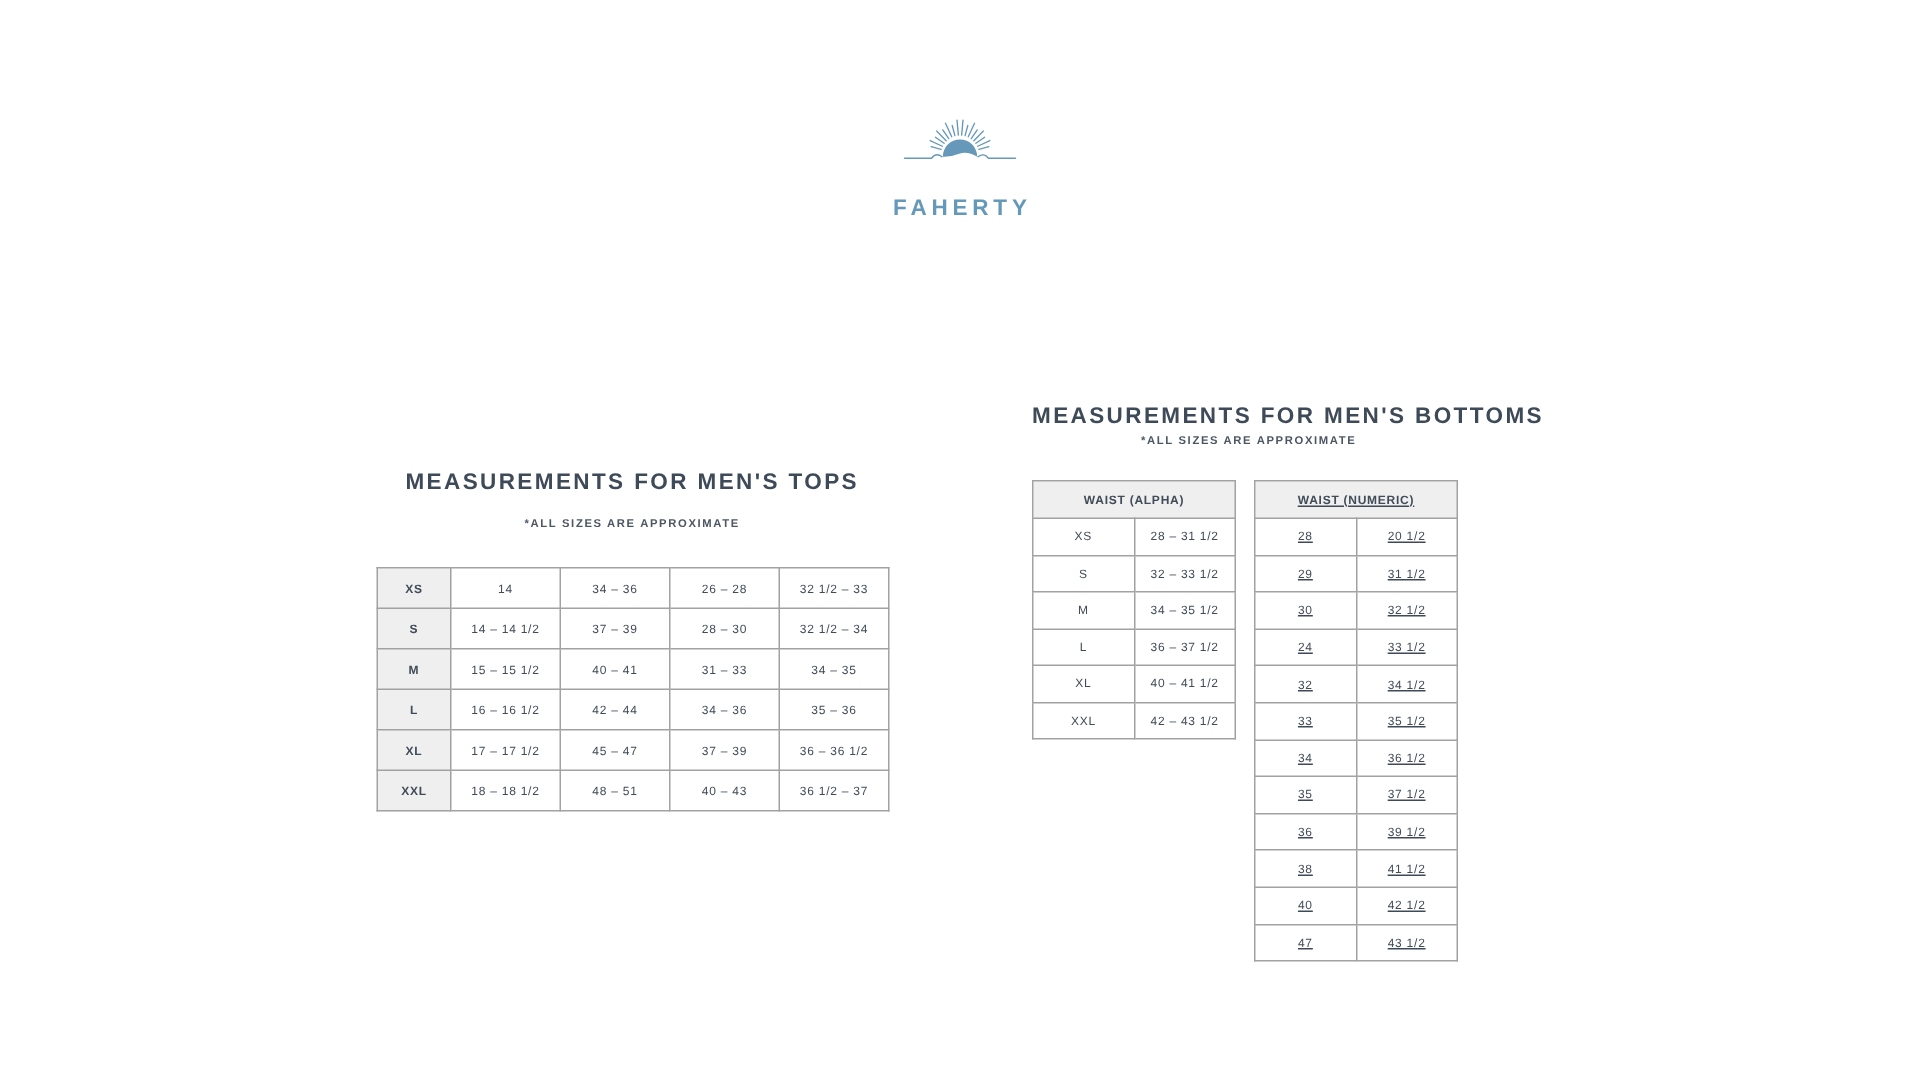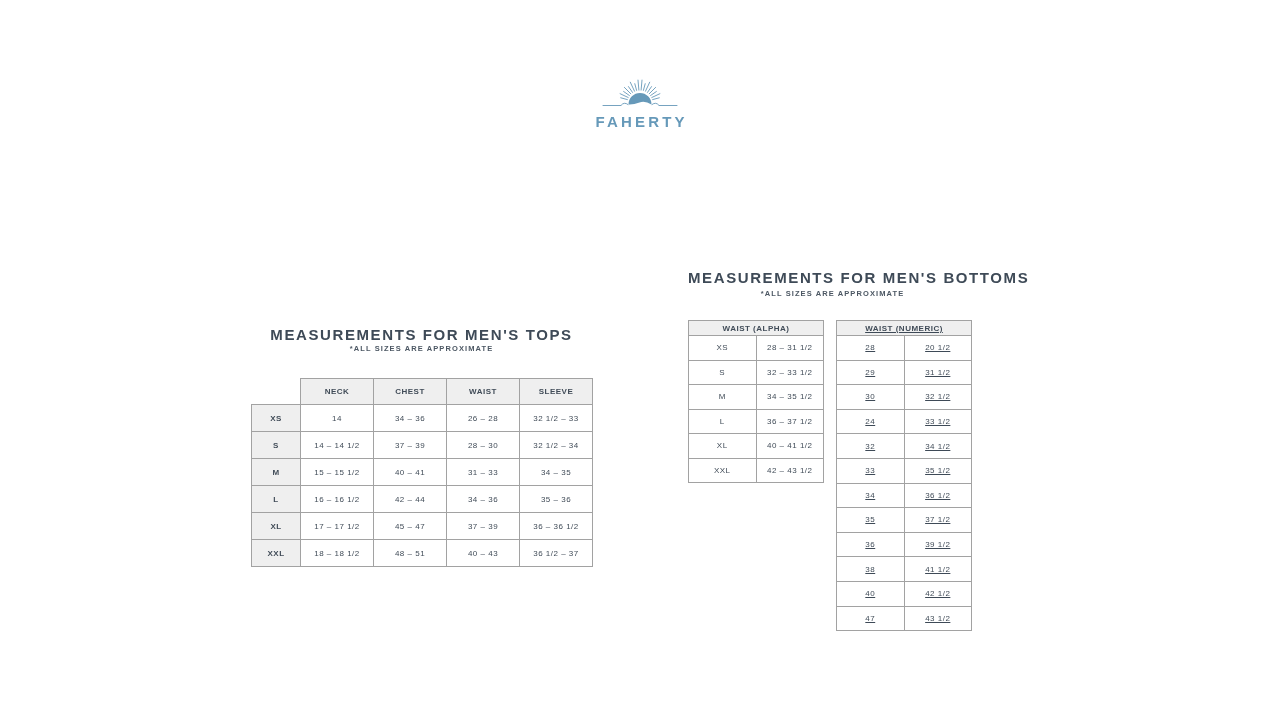--- a/index.html
+++ b/index.html
@@ -3,34 +3,34 @@
 <meta charset="utf-8">
 <style>
   * { margin: 0; padding: 0; box-sizing: border-box; }
   html, body { width: 1280px; height: 720px; background: #ffffff; overflow: hidden; }
   body { font-family: "Liberation Sans", "DejaVu Sans", sans-serif; color: #3e4a57; position: relative; }
 
   
   .logo { position: absolute; left: 590px; top: 70px; width: 100px; text-align: center; }
   .logo svg { display: block; margin: 0 auto; }
   .logo-text {
-    margin-top: 1px; font-size: 15px; font-weight: 700; letter-spacing: 3.2px;
+    margin-top: 18px; font-size: 15px; font-weight: 700; letter-spacing: 3.2px;
     color: #6699b9; text-indent: 3.2px; 
   }
 
   
   .section-title {
     position: absolute; text-align: center; font-size: 15px; font-weight: 700;
     letter-spacing: 1.6px; color: #3e4a57; white-space: nowrap;
   }
   .section-subtitle {
     position: absolute; text-align: center; font-size: 7.5px; font-weight: 600;
     letter-spacing: 1.1px; color: #4c5763; white-space: nowrap;
   }
-  #tops-title { left: 251px; width: 341px; top: 326px; }
+  #tops-title { left: 251px; width: 341px; top: 313px; }
   #tops-subtitle { left: 251px; width: 341px; top: 344px; }
   #bottoms-title { left: 688px; width: 289px; top: 269px; text-align: center; }
   #bottoms-subtitle { left: 688px; width: 289px; top: 289px; }
 
   
   table { border-collapse: collapse; table-layout: fixed; position: absolute; }
   th, td {
     border: 1px solid #a2a2a2; text-align: center; vertical-align: middle;
     font-size: 8px; letter-spacing: 0.5px; color: #414c58; font-weight: 500;
     padding: 0; white-space: nowrap;
@@ -41,21 +41,21 @@
   #tops-table { left: 251px; top: 378px; width: 341px; }
   #tops-table col.c-size { width: 49px; }
   #tops-table col.c-meas { width: 73px; }
   #tops-table tr.head th { height: 26px; }
   #tops-table tr.body th, #tops-table tr.body td { height: 27px; }
   .corner-cell { border: none !important; background: #ffffff !important; }
 
   #alpha-table { left: 688px; top: 320px; width: 135px; }
   #numeric-table { left: 836px; top: 320px; width: 135px; text-decoration: underline; }
   .bottoms-table col { width: 67.5px; }
-  .bottoms-table tr.head th { height: 15px; }
+  .bottoms-table tr.head th { height: 25px; }
   #alpha-table tr.body td { height: 24.5px; }
   #numeric-table tr.body td { height: 24.6px; }
 </style>
 </head>
 <body>
 
 <div class="logo">
   <span>
     <svg width="86" height="42" viewBox="0 0 86 42" fill="none" xmlns="http://www.w3.org/2000/svg">
       <g stroke="#6699b9" stroke-width="0.9" stroke-linecap="round">
@@ -92,27 +92,20 @@
 
 <table id="tops-table">
   <colgroup>
       <col class="c-size">
       <col class="c-meas">
       <col class="c-meas">
       <col class="c-meas">
       <col class="c-meas">
     </colgroup>
   <tbody>
-      <tr class="head">
-    <td class="corner-cell"></td>
-    <th>NECK</th>
-    <th>CHEST</th>
-    <th>WAIST</th>
-    <th>SLEEVE</th>
-  </tr>
   <tr class="body">
     <th>XS</th>
     <td>14</td>
     <td>34 – 36</td>
     <td>26 – 28</td>
     <td>32 1/2 – 33</td>
   </tr>
   <tr class="body">
     <th>S</th>
     <td>14 – 14 1/2</td>

